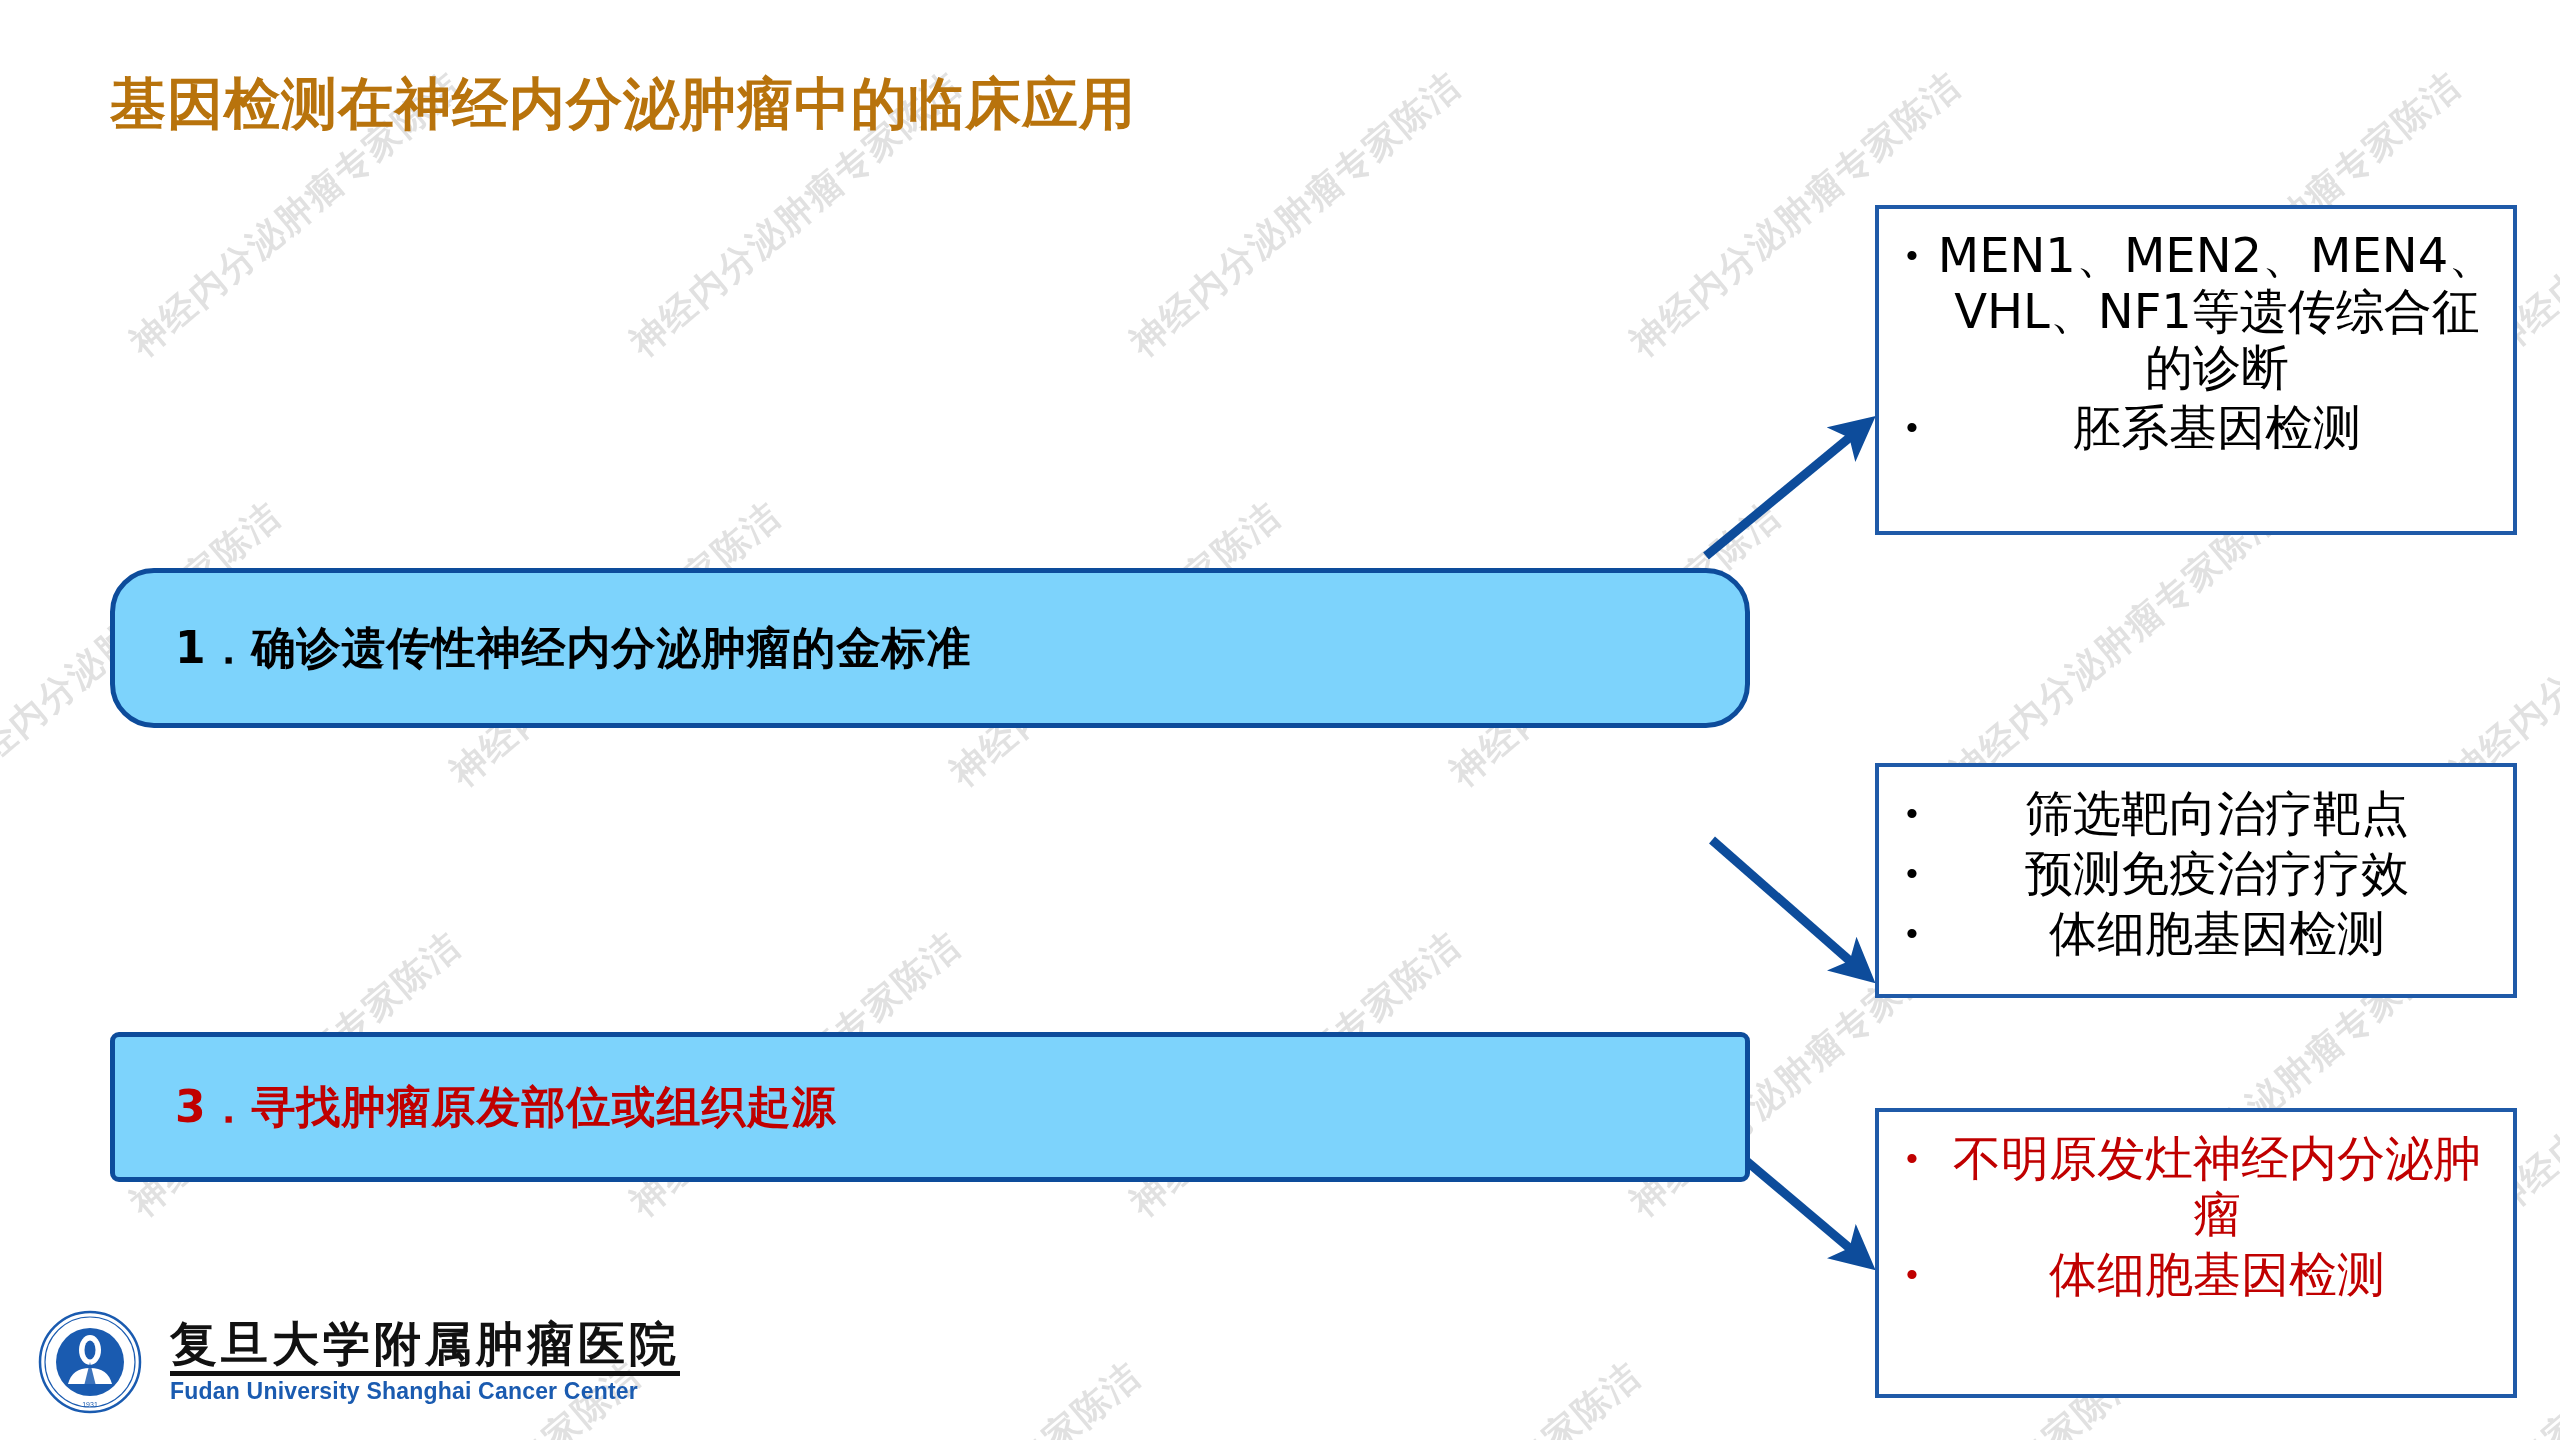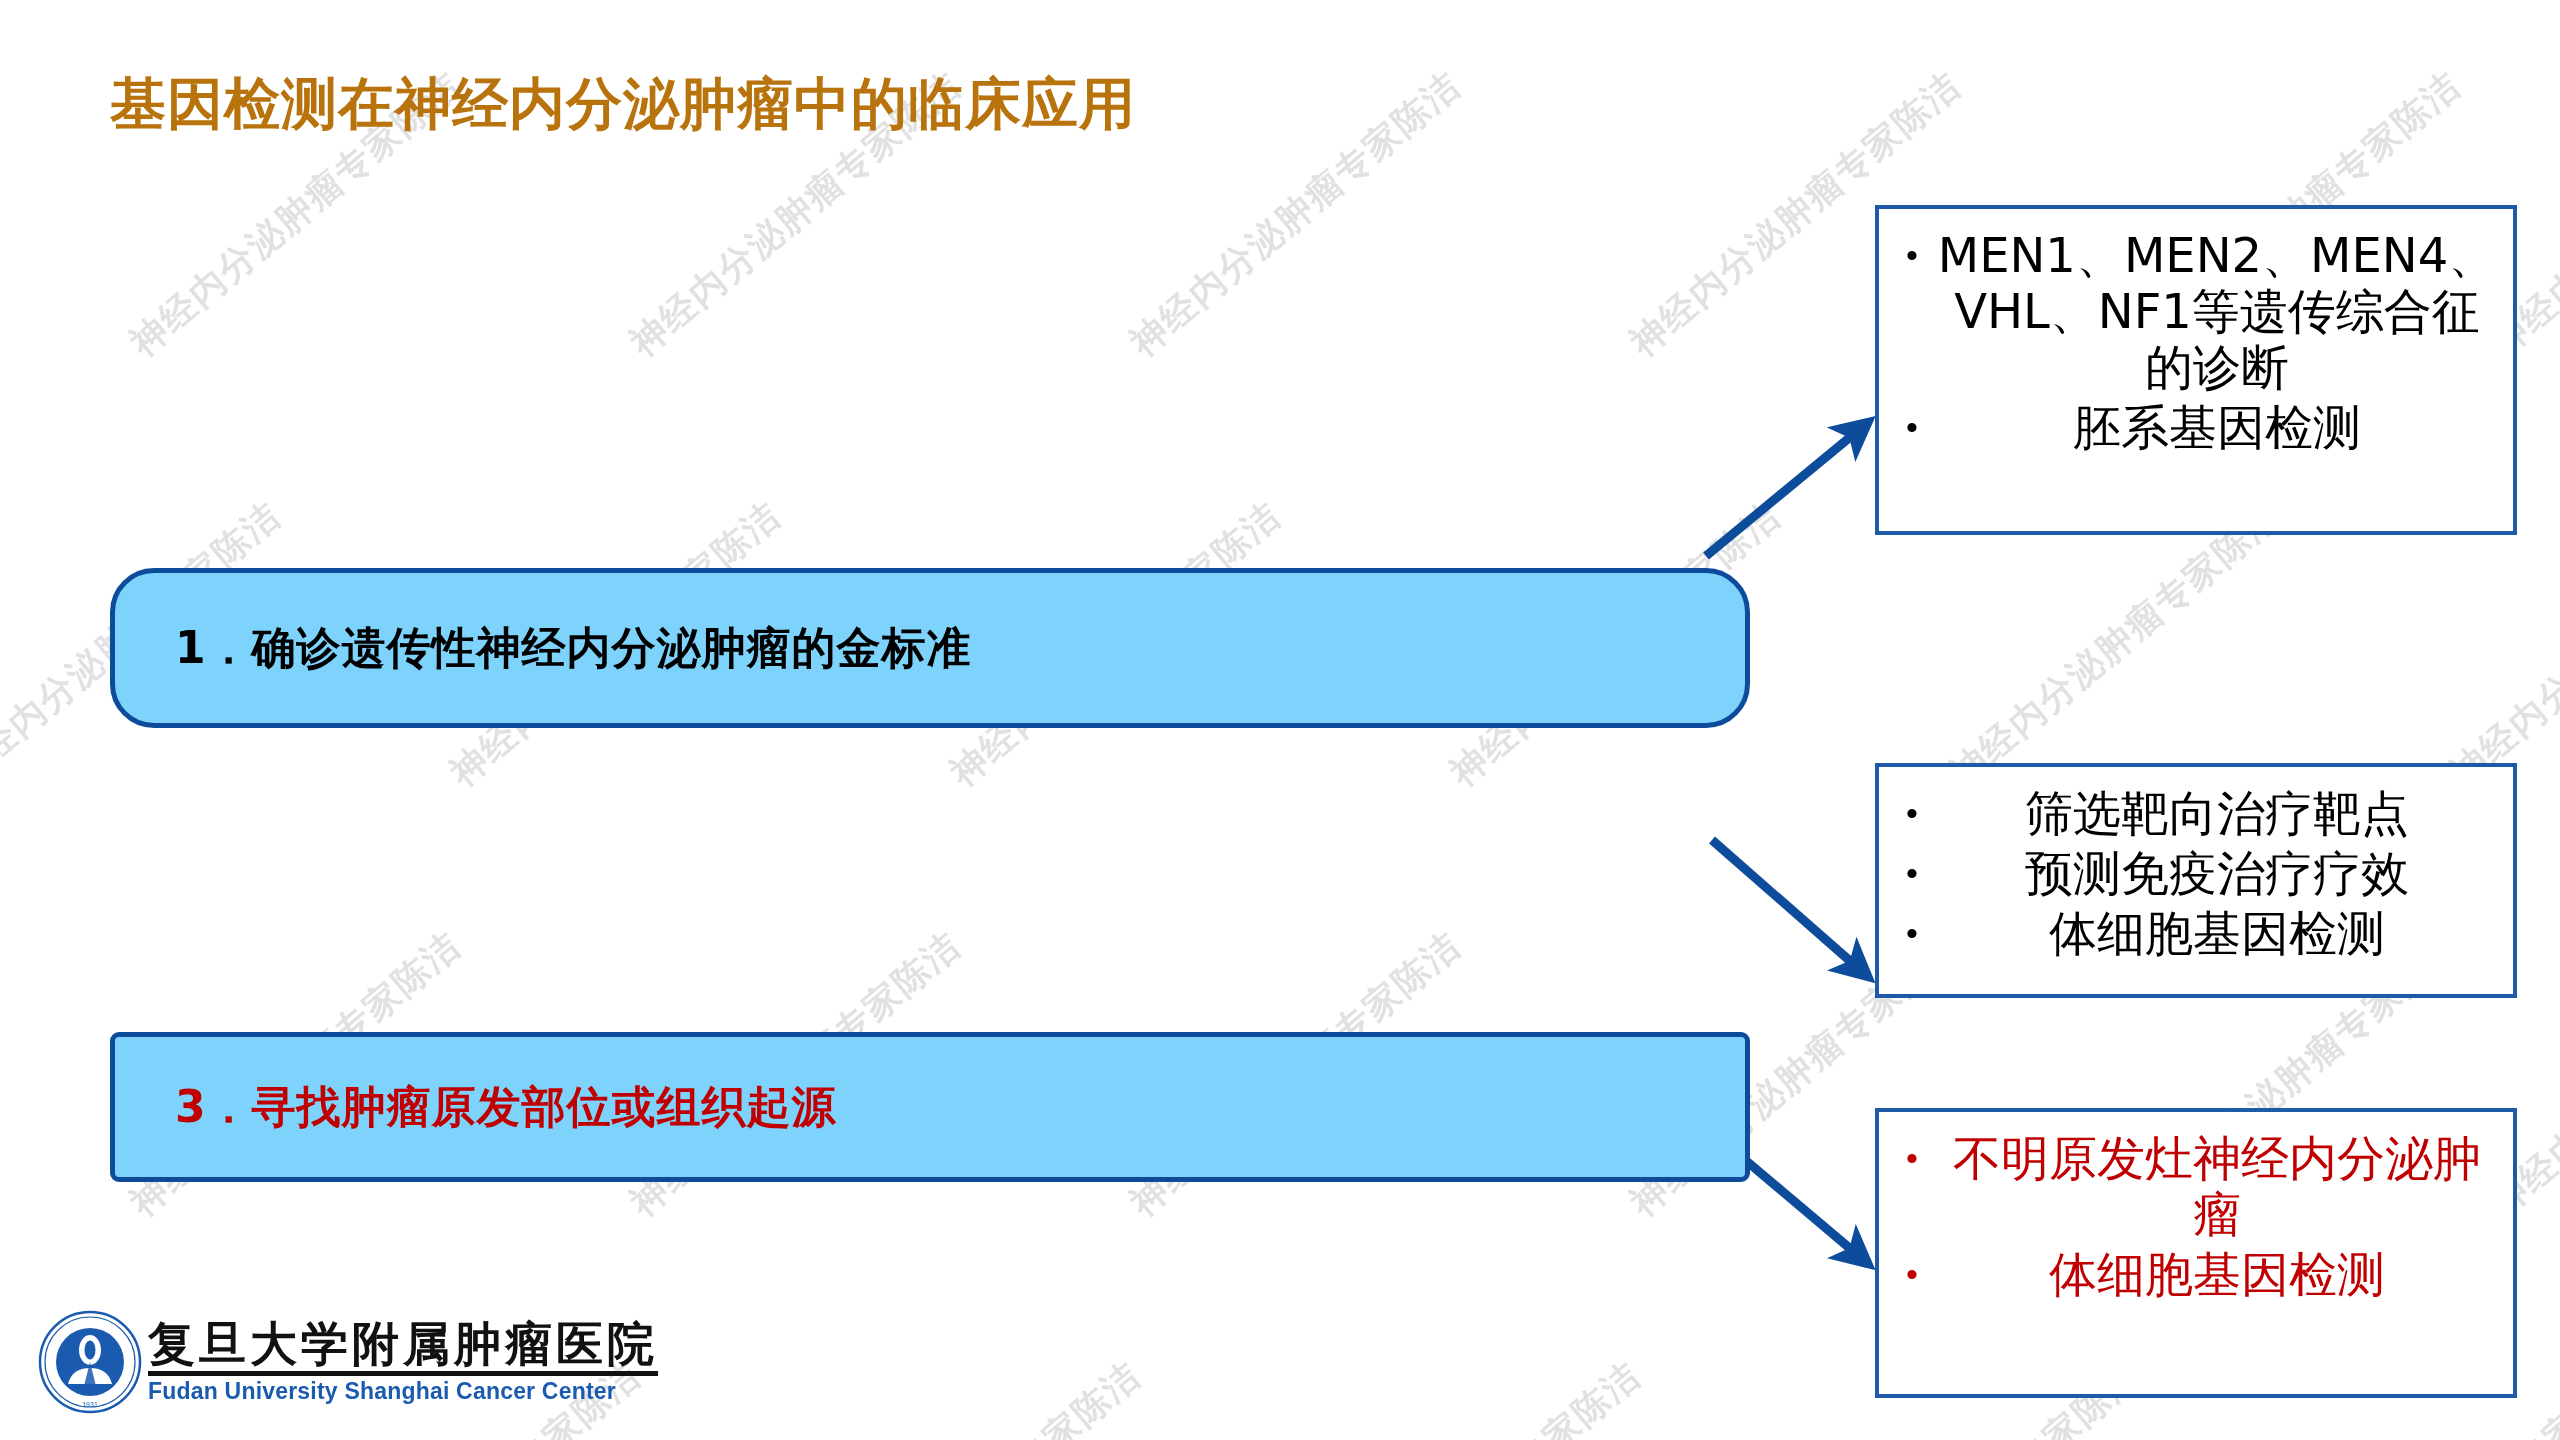--- a/index.html
+++ b/index.html
@@ -142,21 +142,21 @@
     display: flex;
     align-items: center;
     z-index: 12;
   }
   #logo-mark {
     width: 104px;
     height: 104px;
     flex: 0 0 auto;
   }
   #logo-text-wrap {
-    margin-left: 6px;
+    margin-left: 28px;
     display: flex;
     flex-direction: column;
     justify-content: center;
   }
   #logo-cn {
     font-size: 47px;
     font-weight: 700;
     color: #111111;
     letter-spacing: 4px;
     line-height: 1.05;

